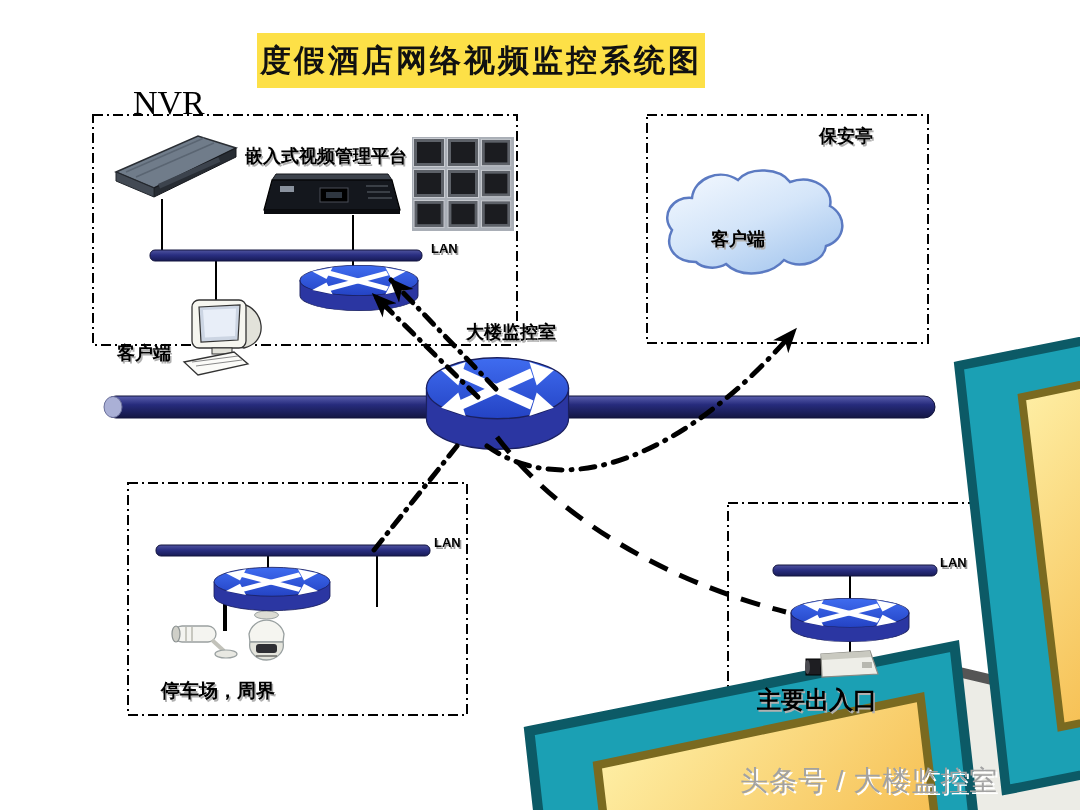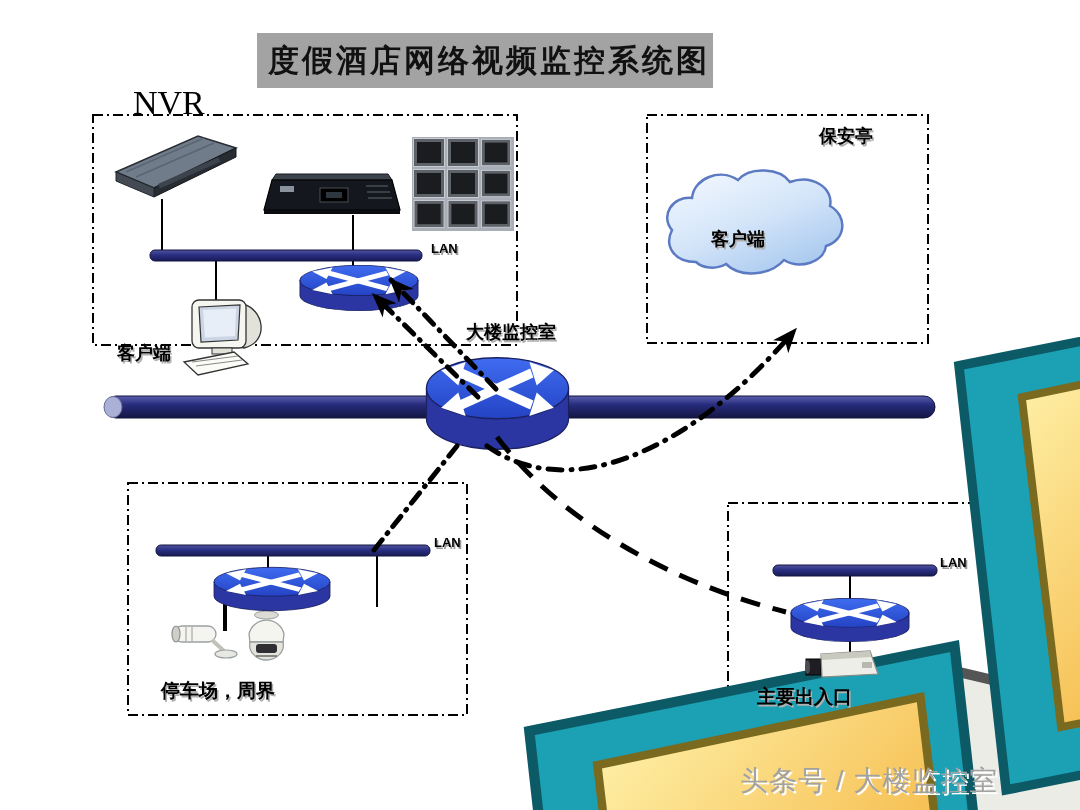--- a/index.html
+++ b/index.html
@@ -1,21 +1,21 @@
 <!DOCTYPE html>
 <html><head>
 <meta charset="utf-8">
 <style>
   html,body{margin:0;padding:0;background:#ffffff;}
   .canvas{position:relative;width:1080px;height:810px;background:#ffffff;overflow:hidden;
           font-family:"Liberation Sans",sans-serif;}
   .layer{position:absolute;left:0;top:0;}
-  .titlebox{position:absolute;left:257px;top:33px;width:448px;height:55px;background:#a3a3a3;
+  .titlebox{position:absolute;left:257px;top:33px;width:448px;height:55px;background:#fde047;
             text-align:center;line-height:55px;font-size:31px;font-weight:bold;color:#111;
-            letter-spacing:3px;font-family:"Liberation Serif","DejaVu Serif",serif;padding-left:8px;}
+            letter-spacing:3px;font-family:"Liberation Serif","DejaVu Serif",serif;}
   .lbl{position:absolute;font-weight:bold;color:#000;text-shadow:1.5px 1.5px 0 #b0b0b0;
        white-space:nowrap;font-family:"Liberation Sans",sans-serif;}
   .lan{position:absolute;font-weight:800;font-size:13px;color:#000;
        text-shadow:1.5px 1.5px 0 #9a9a9a;white-space:nowrap;}
   .nvrlbl{position:absolute;left:133px;top:84px;font-size:34px;color:#000;
           font-family:"Liberation Serif","DejaVu Serif",serif;}
   .watermark{position:absolute;left:740px;top:762px;font-size:28px;color:#a2a2a2;
              text-shadow:2px 2px 0 #ffffff;letter-spacing:1px;white-space:nowrap;}
 </style>
 </head>
@@ -198,29 +198,30 @@
     <path d="M497,437 C562,523 672,583 786,612" stroke-dasharray="20 13" stroke-linecap="butt"></path>
   </g>
 </svg>
 
 <div class="titlebox">
   <span>度假酒店网络视频监控系统图</span>
 </div>
 
 <div class="nvrlbl">NVR</div>
 
+<div class="lbl" style="left:245px;top:144px;font-size:18px;">嵌入式视频管理平台</div>
 <div class="lan" style="left:431px;top:241px;">LAN</div>
 <div class="lbl" style="left:117px;top:341px;font-size:18px;">客户端</div>
 
 <div class="lbl" style="left:466px;top:320px;font-size:18px;">大楼监控室</div>
 
 <div class="lbl" style="left:819px;top:124px;font-size:18px;">保安亭</div>
 <div class="lbl" style="left:711px;top:227px;font-size:18px;">客户端</div>
 
 <div class="lan" style="left:434px;top:535px;">LAN</div>
 <div class="lbl" style="left:161px;top:678px;font-size:19px;">停车场，周界</div>
 
 <div class="lan" style="left:940px;top:555px;">LAN</div>
-<div class="lbl" style="left:757px;top:684px;font-size:19px;">主要出入口</div>
+<div class="lbl" style="left:757px;top:684px;font-size:24px;">主要出入口</div>
 
 <div class="watermark">头条号 / 大楼监控室</div>
 
 </div>
 
 </body></html>

